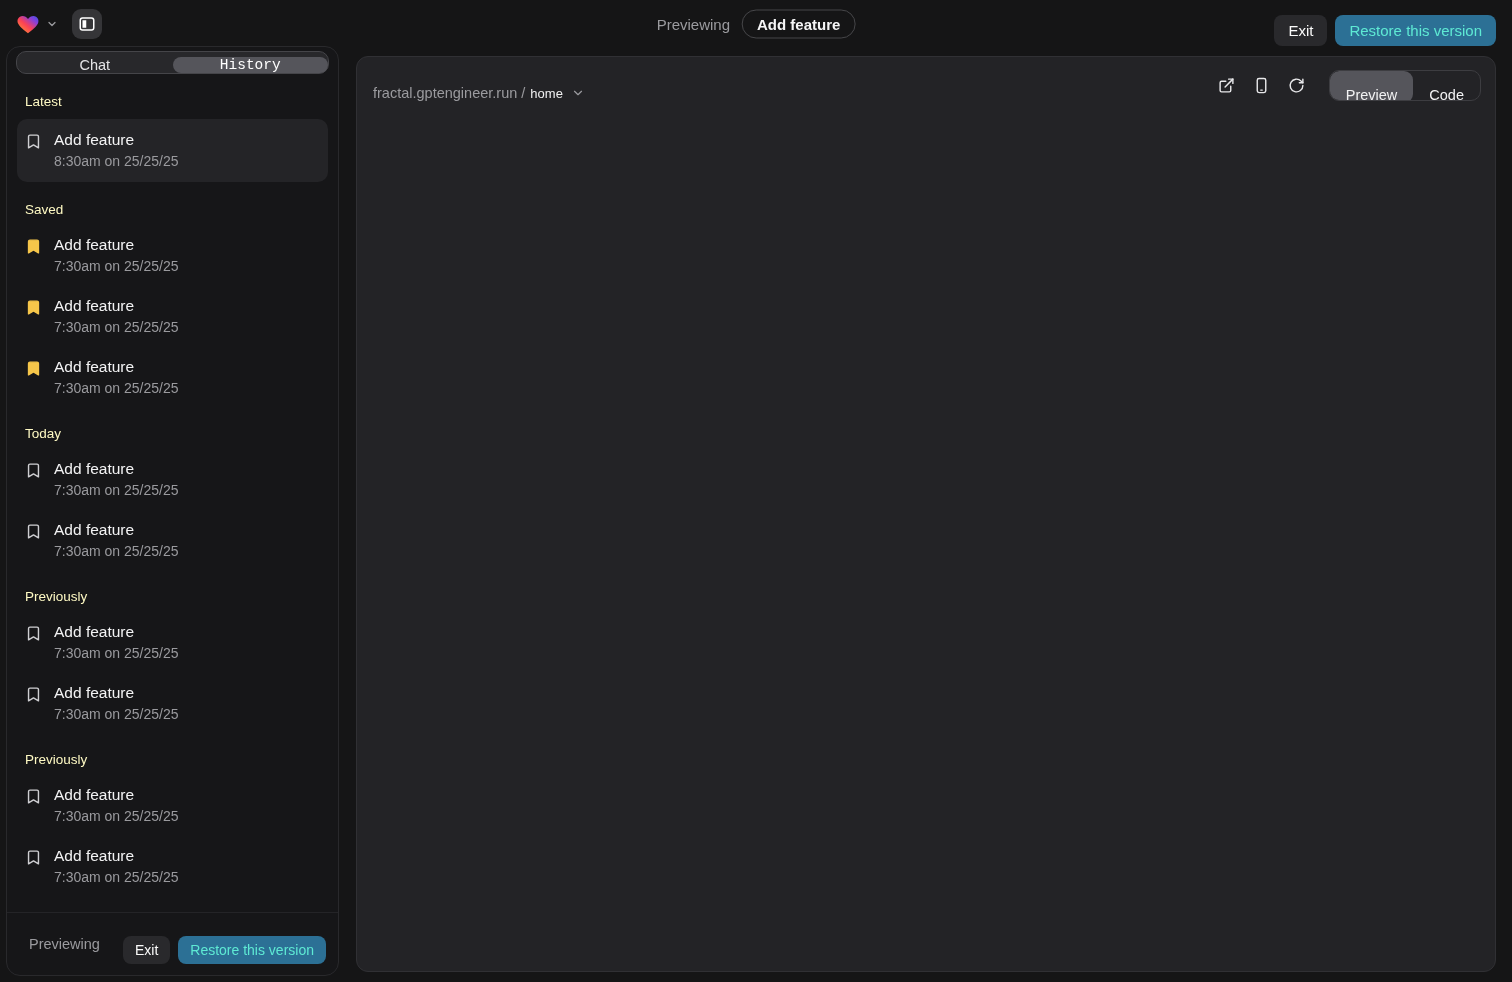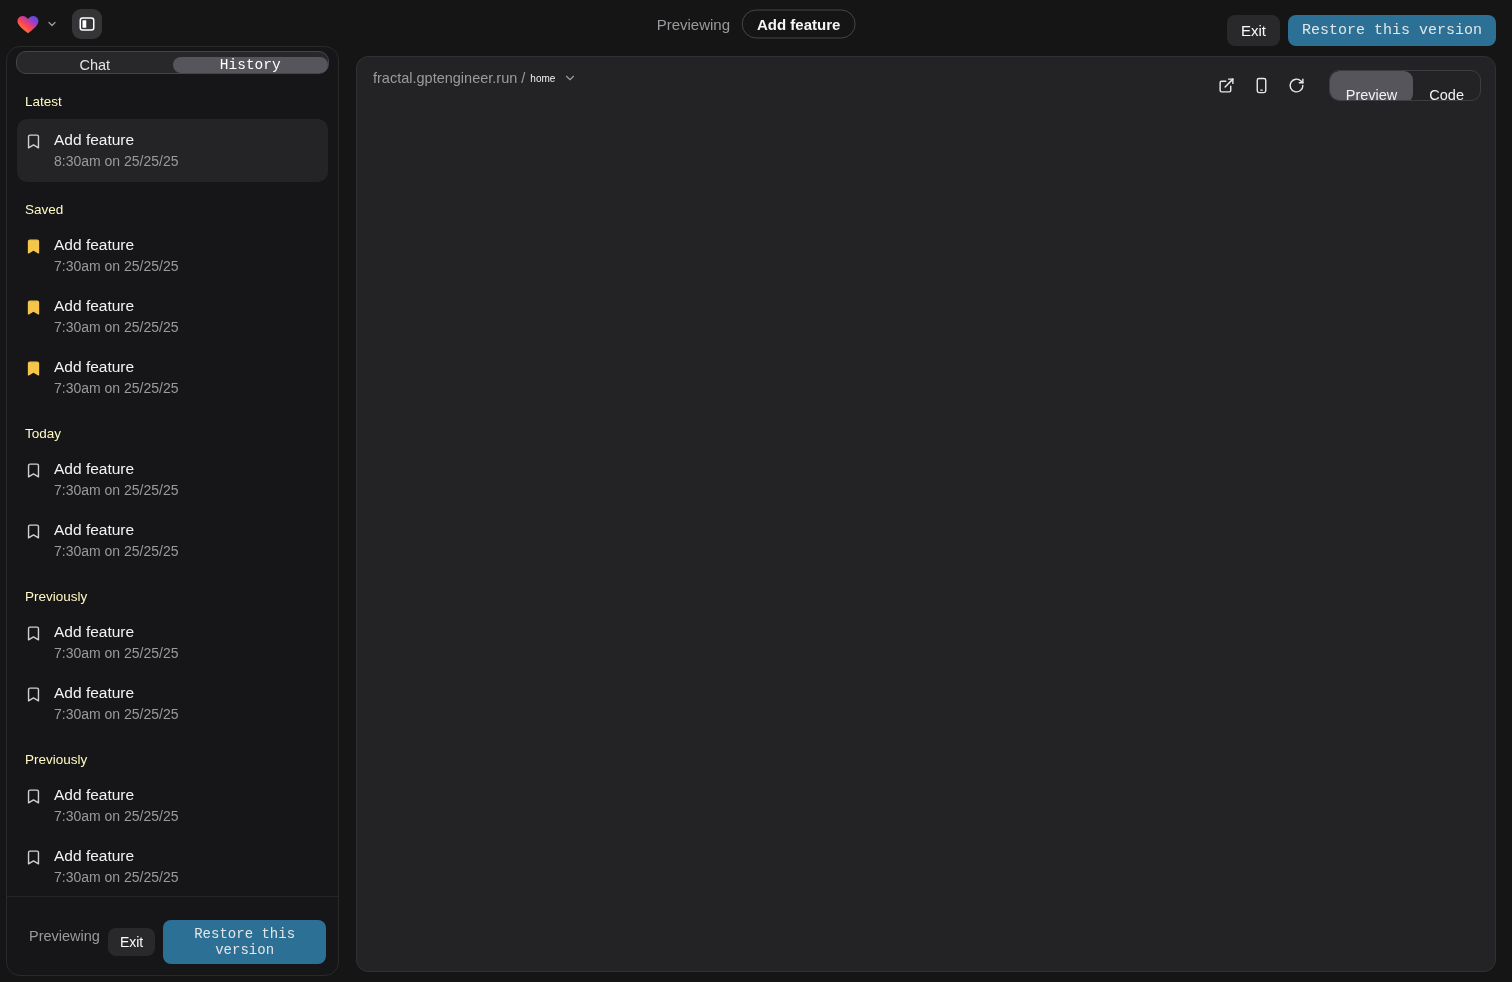--- a/index.html
+++ b/index.html
@@ -41,21 +41,21 @@
     border-radius: 999px; padding: 5px 14px;
     color: #f5f5f6; font-size: 15px; font-weight: 600;
   }
   .topbar-right { margin-left: auto; display: flex; align-items: center; gap: 8px; }
   .btn {
     border: none; cursor: pointer;
     font-family: inherit; font-size: 15px;
     border-radius: 8px; padding: 7px 14px; margin-top: 12px;
   }
   .btn-dark { background: #29292c; color: #fafafa; }
-  .btn-blue { background: #2c7095; color: #e5e5e5; font-family: Liberation Mono, monospace; }
+  .btn-blue { background: #2c7095; color: #5eead4; }
 
   
   .sidebar {
     position: absolute; left: 6px; top: 46px; bottom: 6px;
     width: 333px;
     background: #161618;
     border: 1px solid #29292c;
     border-radius: 14px;
     display: flex; flex-direction: column;
     overflow: hidden;
@@ -111,26 +111,26 @@
 
   
   .preview-pane {
     position: absolute; left: 356px; right: 16px; top: 56px; bottom: 10px;
     background: #232326;
     border: 1px solid #303034;
     border-radius: 12px;
     display: flex; flex-direction: column;
   }
   .pane-header {
-    display: flex; align-items: flex-start;
+    display: flex; align-items: flex-end;
     padding: 13px 14px 13px 16px;
   }
   .url-bar { display: flex; align-items: center; gap: 5px; cursor: pointer; }
   .url-prefix { color: #9b9b9f; font-size: 14.5px; }
-  .url-page { color: #f0f0f1; font-size: 10px; font-weight: 500; }
+  .url-page { color: #f0f0f1; font-size: 13px; font-weight: 500; }
   .url-chevron { color: #9b9b9f; margin-left: 3px; }
   .pane-actions { margin-left: auto; display: flex; align-items: center; gap: 18px; }
   .icon-btn {
     background: transparent; border: none; padding: 0; cursor: pointer;
     color: #e8e8ea; display: flex; align-items: center; justify-content: center;
   }
   .view-toggle {
     margin-left: 6px;
     display: flex; align-items: stretch;
     border: 1px solid #3d3d41; border-radius: 10px;

